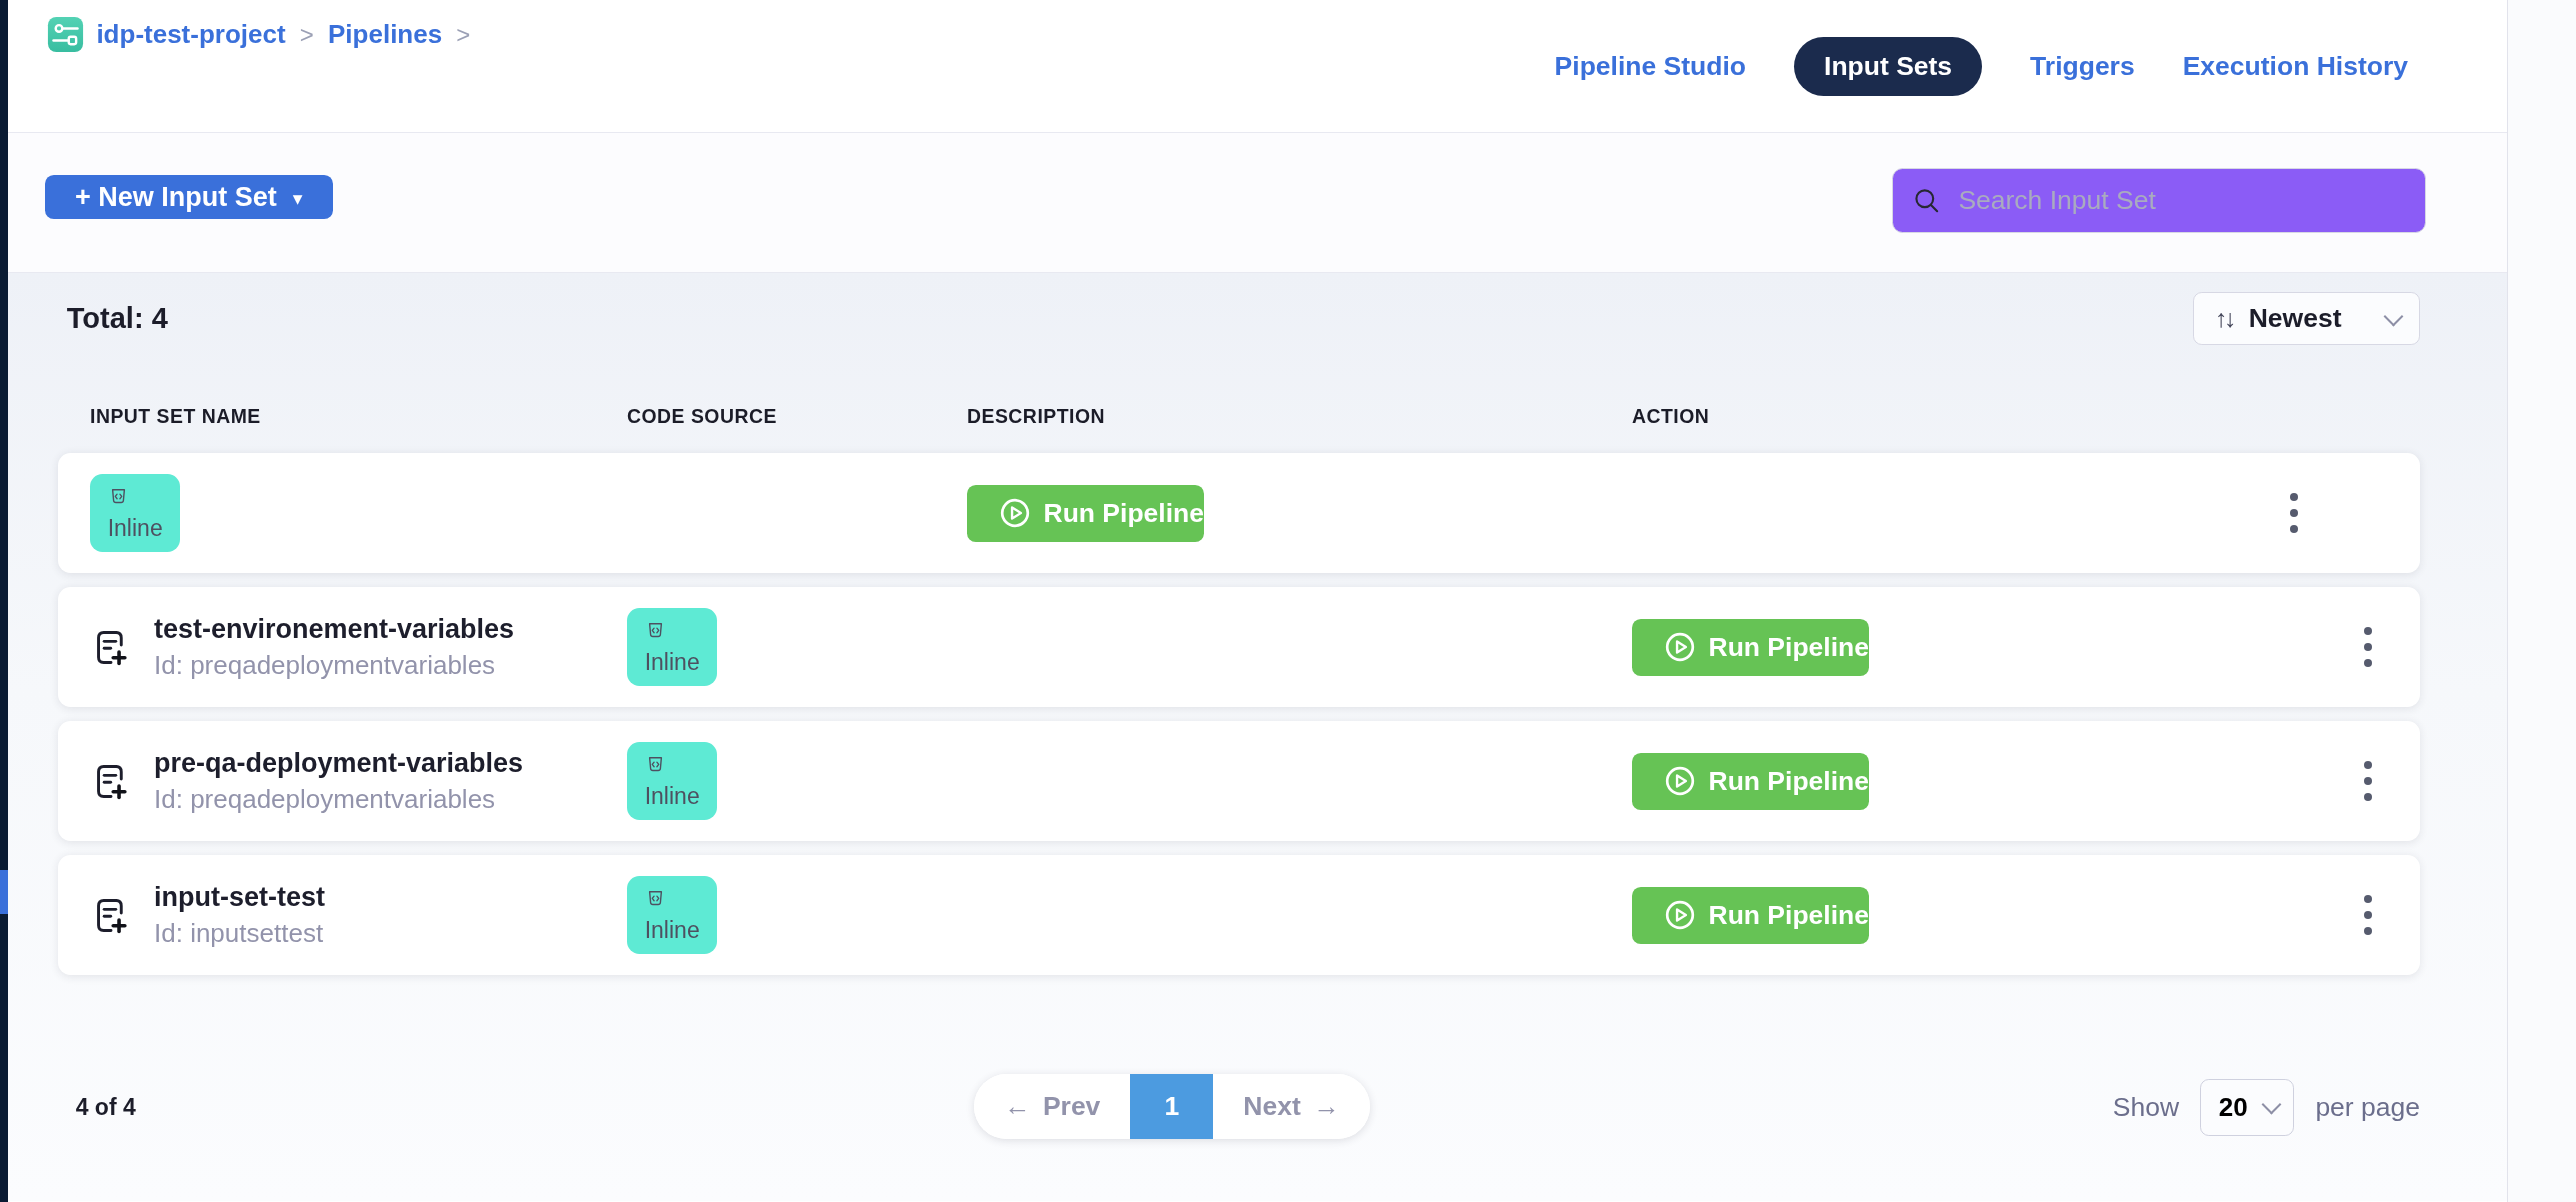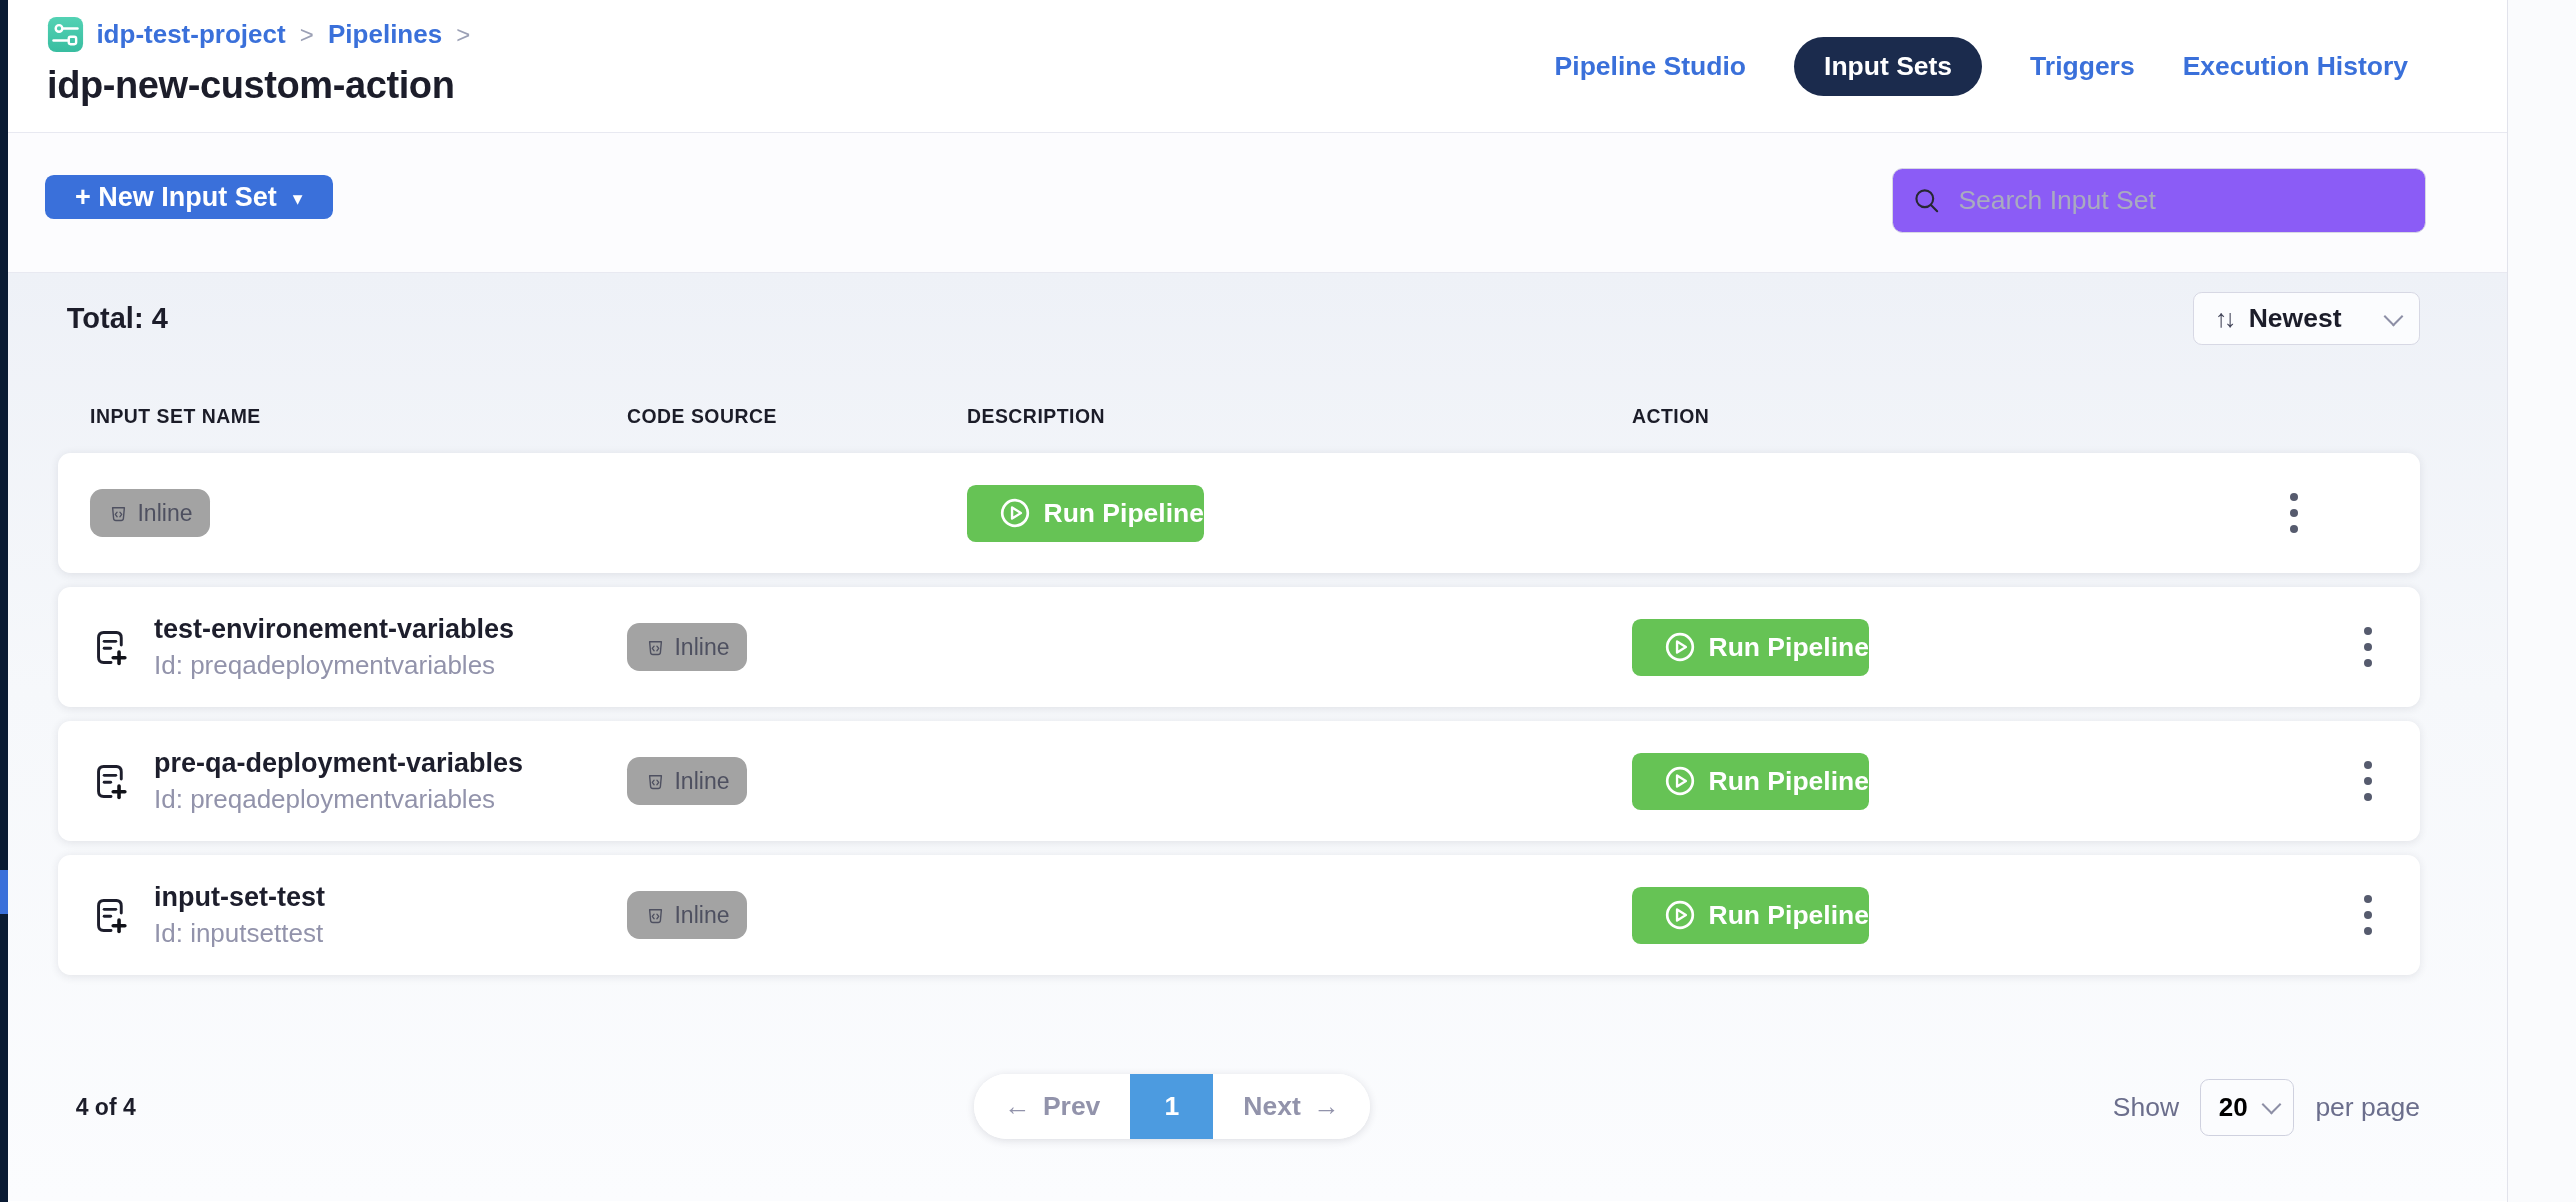--- a/index.html
+++ b/index.html
@@ -54,22 +54,22 @@
   .thead { margin-top:60px; padding:0 32px; }
   .thead span { font-size:19.4px; font-weight:700; letter-spacing:0.5px; color:#1b1c28; }
 
   .rows { margin-top:25px; }
   .row-card { height:120px; background:#ffffff; border-radius:12.4px; box-shadow:0 1.8px 8.8px rgba(40,41,61,0.10);
               padding:0 32px; margin-bottom:14px; }
   .name-cell { display:flex; align-items:center; gap:23px; }
   .name-txt .nm { font-size:27px; font-weight:600; color:#1d1e2c; }
   .name-txt .idl { font-size:26px; color:#9293ab; margin-top:5.3px; }
 
-  .badge { display:inline-flex; align-items:center; gap:8.8px; background:#a3a3a3; border-radius:12.4px;
-           padding:10.6px 17.7px; font-size:23px; color:#4e5060; width:max-content; }
+  .badge { display:inline-flex; gap:8.8px; background:#5eead4; border-radius:12.4px;
+           padding:10.6px 17.7px; font-size:23px; color:#4e5060; width:max-content;flex-direction:column; }
 
   .run-btn { display:flex; align-items:center; justify-content:flex-end; gap:12.4px; width:237px; height:57px;
              background:var(--run_green,#66c355); color:#fff; border:none; border-radius:8.8px;
              font-size:26.5px; font-weight:700; font-family:inherit; cursor:pointer; }
 
   .cell-menu { display:flex; justify-content:flex-end; }
   .kebab { display:flex; flex-direction:column; align-items:center; gap:8px; background:none; border:none;
            padding:12.4px 16px; cursor:pointer; }
   .kebab .dot { width:8px; height:8px; border-radius:50%; background:#565b6e; }
 
@@ -119,21 +119,20 @@
             <circle cx="13" cy="13.5" r="3.6" fill="none" stroke="#fff" stroke-width="2.6"></circle>
             <path d="M7 26.5 H23" stroke="#fff" stroke-width="2.6" stroke-linecap="round"></path>
             <rect x="23.5" y="22.5" width="8" height="8" rx="2" fill="none" stroke="#fff" stroke-width="2.6"></rect>
           </svg>
         </span>
         <a>idp-test-project</a>
         <span class="sep">&gt;</span>
         <a>Pipelines</a>
         <span class="sep">&gt;</span>
       </div>
-      <div class="page-title">idp-new-custom-action</div>
 
       <div class="topnav">
         <a>Pipeline Studio</a>
         <a class="active">Input Sets</a>
         <a>Triggers</a>
         <a>Execution History</a>
       </div>
     </div>
 
     <div class="toolbar">

